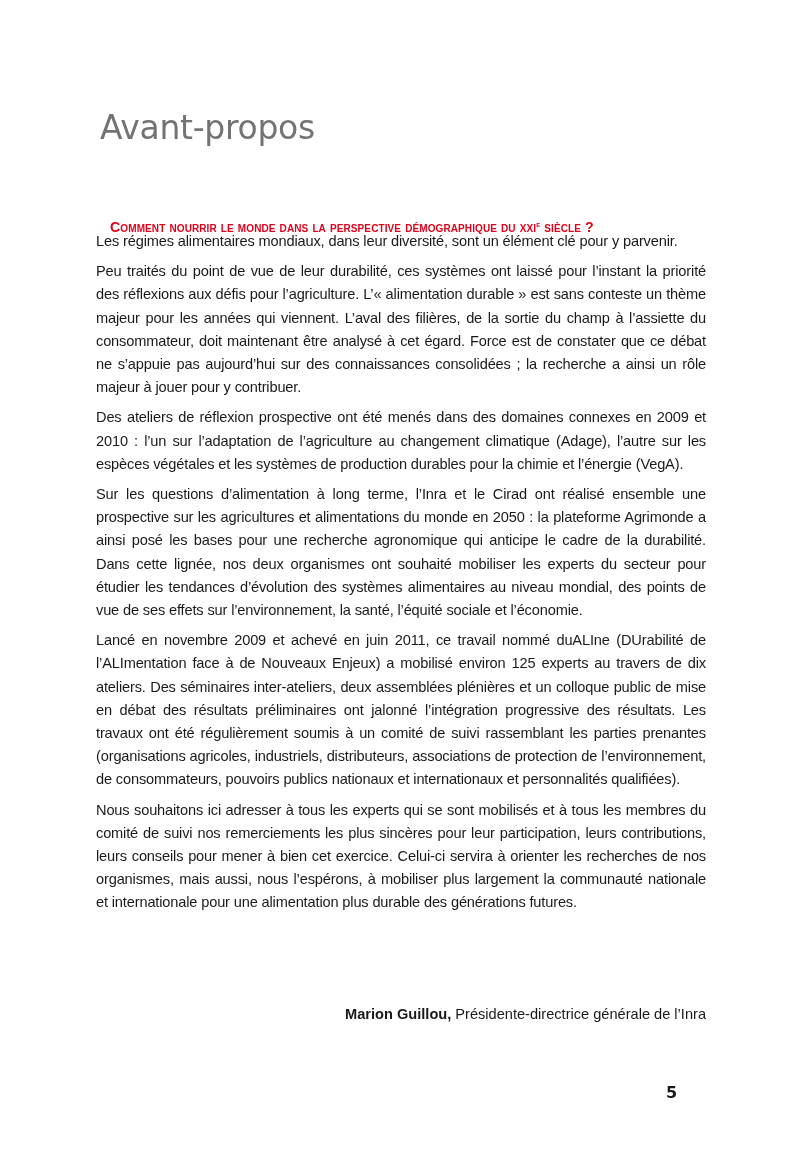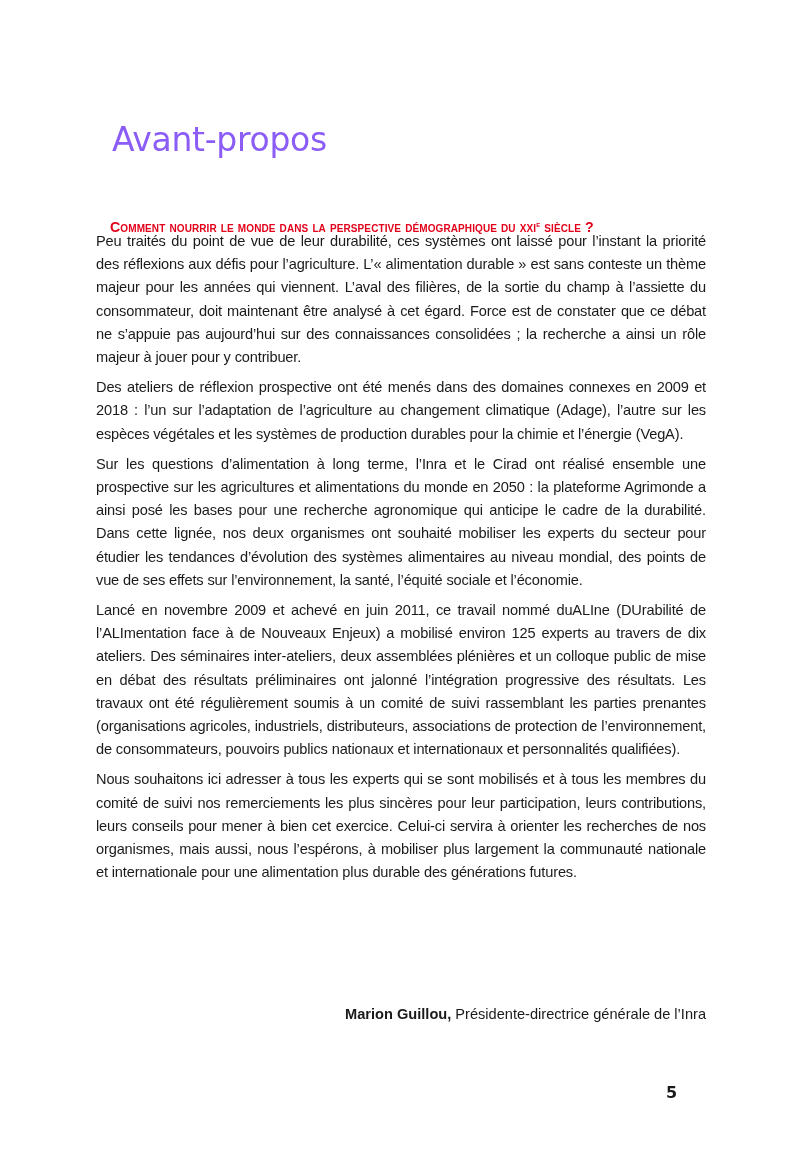--- a/index.html
+++ b/index.html
@@ -15,23 +15,23 @@
       font-family: "Liberation Sans", "DejaVu Sans", sans-serif;
       color: #1a1a1a;
     }
     .page-title {
       position: absolute;
       left: 96px;
       top: 104px;
       font-family: "DejaVu Sans", "Liberation Sans", sans-serif;
       font-size: 33px;
       font-weight: normal;
-      color: #8b5cf6;
+      color: #737373;
       letter-spacing: -0.3px;
-      margin: 16px;
+      margin: 4px;
     }
     .section-heading {
       position: absolute;
       left: 96px;
       top: 205px;
       width: 610px;
       font-family: "Liberation Sans", sans-serif;
       font-size: 14.2px;
       font-weight: bold;
       color: #e2001a;
@@ -83,22 +83,23 @@
     }
   </style>
 </head>
 <body>
 
 <h1 class="page-title">Avant-propos</h1>
 
 <h2 class="section-heading"><span>Comment nourrir le monde dans la perspective démographique du xxi</span><sup>e</sup><span> siècle ?</span></h2>
 
 <div class="body-text">
+  <p class="para">Les régimes alimentaires mondiaux, dans leur diversité, sont un élément clé pour y parvenir.</p>
   <p class="para">Peu traités du point de vue de leur durabilité, ces systèmes ont laissé pour l’instant la priorité des réflexions aux défis pour l’agriculture. L’« alimentation durable » est sans conteste un thème majeur pour les années qui viennent. L’aval des filières, de la sortie du champ à l’assiette du consommateur, doit maintenant être analysé à cet égard. Force est de constater que ce débat ne s’appuie pas aujourd’hui sur des connaissances conso­lidées ; la recherche a ainsi un rôle majeur à jouer pour y contribuer.</p>
-  <p class="para">Des ateliers de réflexion prospective ont été menés dans des domaines connexes en 2009 et 2018 : l’un sur l’adaptation de l’agriculture au changement climatique (Adage), l’autre sur les espèces végétales et les systèmes de production durables pour la chimie et l’énergie (VegA).</p>
+  <p class="para">Des ateliers de réflexion prospective ont été menés dans des domaines connexes en 2009 et 2010 : l’un sur l’adaptation de l’agriculture au changement climatique (Adage), l’autre sur les espèces végétales et les systèmes de production durables pour la chimie et l’énergie (VegA).</p>
   <p class="para">Sur les questions d’alimentation à long terme, l’Inra et le Cirad ont réalisé ensemble une prospective sur les agricultures et alimentations du monde en 2050 : la plateforme Agrimonde a ainsi posé les bases pour une recherche agronomique qui anticipe le cadre de la durabilité. Dans cette lignée, nos deux organismes ont souhaité mobiliser les experts du secteur pour étudier les tendances d’évolution des systèmes alimentaires au niveau mondial, des points de vue de ses effets sur l’environnement, la santé, l’équité sociale et l’économie.</p>
   <p class="para">Lancé en novembre 2009 et achevé en juin 2011, ce travail nommé duALIne (DUrabilité de l’ALImentation face à de Nouveaux Enjeux) a mobilisé environ 125 experts au travers de dix ateliers. Des séminaires inter-ateliers, deux assemblées plénières et un colloque public de mise en débat des résultats préliminaires ont jalonné l’intégration progressive des résultats. Les travaux ont été régulièrement soumis à un comité de suivi rassemblant les parties prenantes (organisations agricoles, industriels, distributeurs, associations de protection de l’environnement, de consommateurs, pouvoirs publics nationaux et inter­nationaux et personnalités qualifiées).</p>
   <p class="para">Nous souhaitons ici adresser à tous les experts qui se sont mobilisés et à tous les membres du comité de suivi nos remerciements les plus sincères pour leur participation, leurs contributions, leurs conseils pour mener à bien cet exercice. Celui-ci servira à orienter les recherches de nos organismes, mais aussi, nous l’espérons, à mobiliser plus largement la communauté nationale et internationale pour une alimentation plus durable des générations futures.</p>
 </div>
 
 <div class="signatures">
   <div>
     <span class="sig-name">Marion Guillou,</span><span> Présidente-directrice générale de l’Inra</span>
   </div>
 </div>

